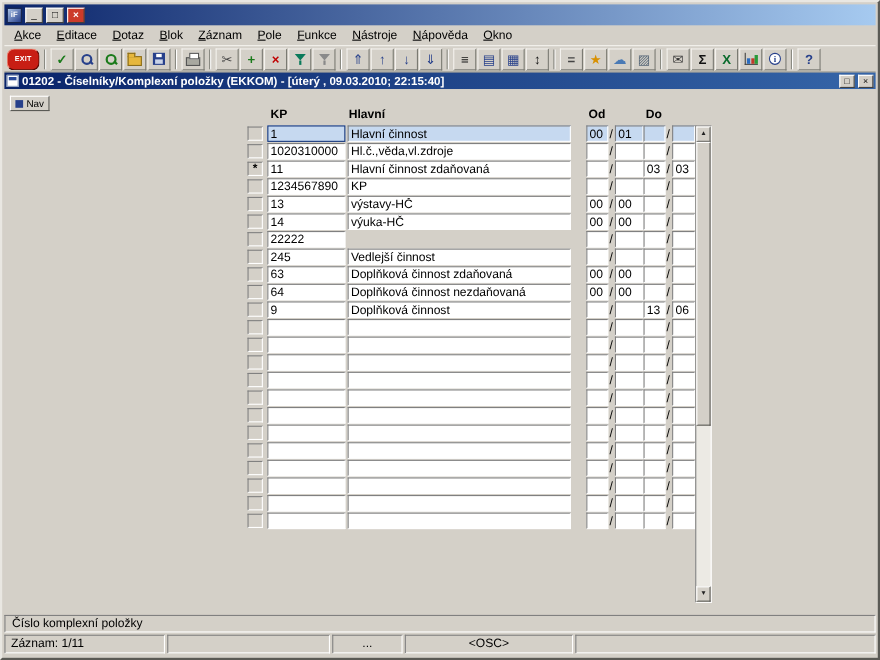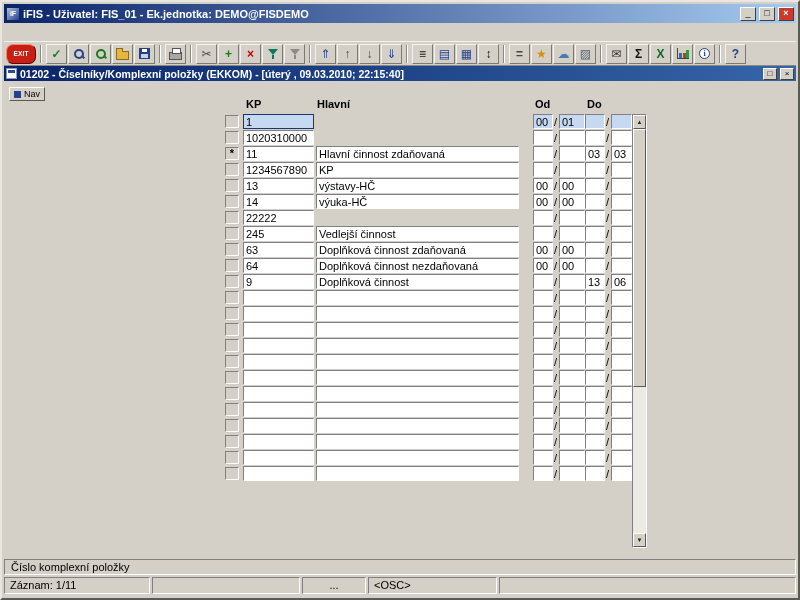--- a/index.html
+++ b/index.html
@@ -107,35 +107,46 @@
   .sthumb{position:absolute;left:0;top:14px;width:13px;height:258px;background:#d4d0c8;
     border:1px solid;border-color:#fff #5a5a55 #5a5a55 #fff}
 
   
   .hintbar{position:absolute;left:2px;right:2px;top:557px;height:16px;background:#d4d0c8;
     border:1px solid;border-color:#808080 #fff #fff #808080;line-height:14px;padding:0 6px}
   .statusbar{position:absolute;left:2px;right:2px;top:575px;height:17px;display:flex;gap:2px}
   .seg{height:17px;border:1px solid;border-color:#808080 #fff #fff #808080;line-height:15px;
     padding:0 5px;background:#d4d0c8;white-space:nowrap}
   .seg.s1{width:146px}.seg.s2{width:148px}.seg.s3{width:64px;text-align:center}
-  .seg.s4{width:129px;}.seg.s5{flex:1}
+  .seg.s4{width:153px;text-align:center}.seg.s5{flex:1}
 </style>
 </head>
 <body>
 
 <div class="app">
 
   <div class="titlebar">
     <span class="appicon">iF</span>
-    <span class="title">iFIS - Uživatel: FIS_01 - Ek.jednotka: DEMO@FISDEMO</span>
     <button class="wbtn">_</button>
     <button class="wbtn">□</button>
     <button class="wbtn close">×</button>
   </div>
 
+  <div class="menubar">
+      <div class="mitem"><u>A</u>kce</div>
+      <div class="mitem"><u>E</u>ditace</div>
+      <div class="mitem"><u>D</u>otaz</div>
+      <div class="mitem"><u>B</u>lok</div>
+      <div class="mitem"><u>Z</u>áznam</div>
+      <div class="mitem"><u>P</u>ole</div>
+      <div class="mitem"><u>F</u>unkce</div>
+      <div class="mitem"><u>N</u>ástroje</div>
+      <div class="mitem"><u>N</u>ápověda</div>
+      <div class="mitem"><u>O</u>kno</div>
+    </div>
 
   <div class="toolbar">
       <button class="tbtn exit">EXIT</button>
       <span class="tsep"></span>
       <button class="tbtn">
         <span class="ic g" style="color: rgb(26, 122, 26); font-weight: bold;">✓</span>
       </button>
       <button class="tbtn">
         <span class="ic i-mag"></span>
       </button>
@@ -244,30 +255,32 @@
 
     <span class="hdr h-kp">KP</span>
     <span class="hdr h-nazev">Hlavní</span>
     <span class="hdr h-od">Od</span>
     <span class="hdr h-do">Do</span>
 
     <div class="records">
         <div class="row" style="top: 0px;">
           <div class="ind"></div>
           <input class="fld f-kp cur foc" readonly="" value="1" style="">
+          <input class="fld f-nazev cur" readonly="" value="Hlavní činnost" style="">
           <input class="fld f-od1 cur" readonly="" value="00" style="">
           <span class="slash sl-od">/</span>
           <input class="fld f-od2 cur" readonly="" value="01" style="">
           <input class="fld f-do1 cur" readonly="" style="">
           <span class="slash sl-do">/</span>
           <input class="fld f-do2 cur" readonly="" style="">
         </div>
         <div class="row" style="top: 16px;">
           <div class="ind"></div>
           <input class="fld f-kp" readonly="" value="1020310000" style="">
+          <input class="fld f-nazev" readonly="" value="Hl.č.,věda,vl.zdroje" style="">
           <input class="fld f-od1" readonly="" style="">
           <span class="slash sl-od">/</span>
           <input class="fld f-od2" readonly="" style="">
           <input class="fld f-do1" readonly="" style="">
           <span class="slash sl-do">/</span>
           <input class="fld f-do2" readonly="" style="">
         </div>
         <div class="row" style="top: 32px;">
           <div class="ind">*</div>
           <input class="fld f-kp" readonly="" value="11" style="">

